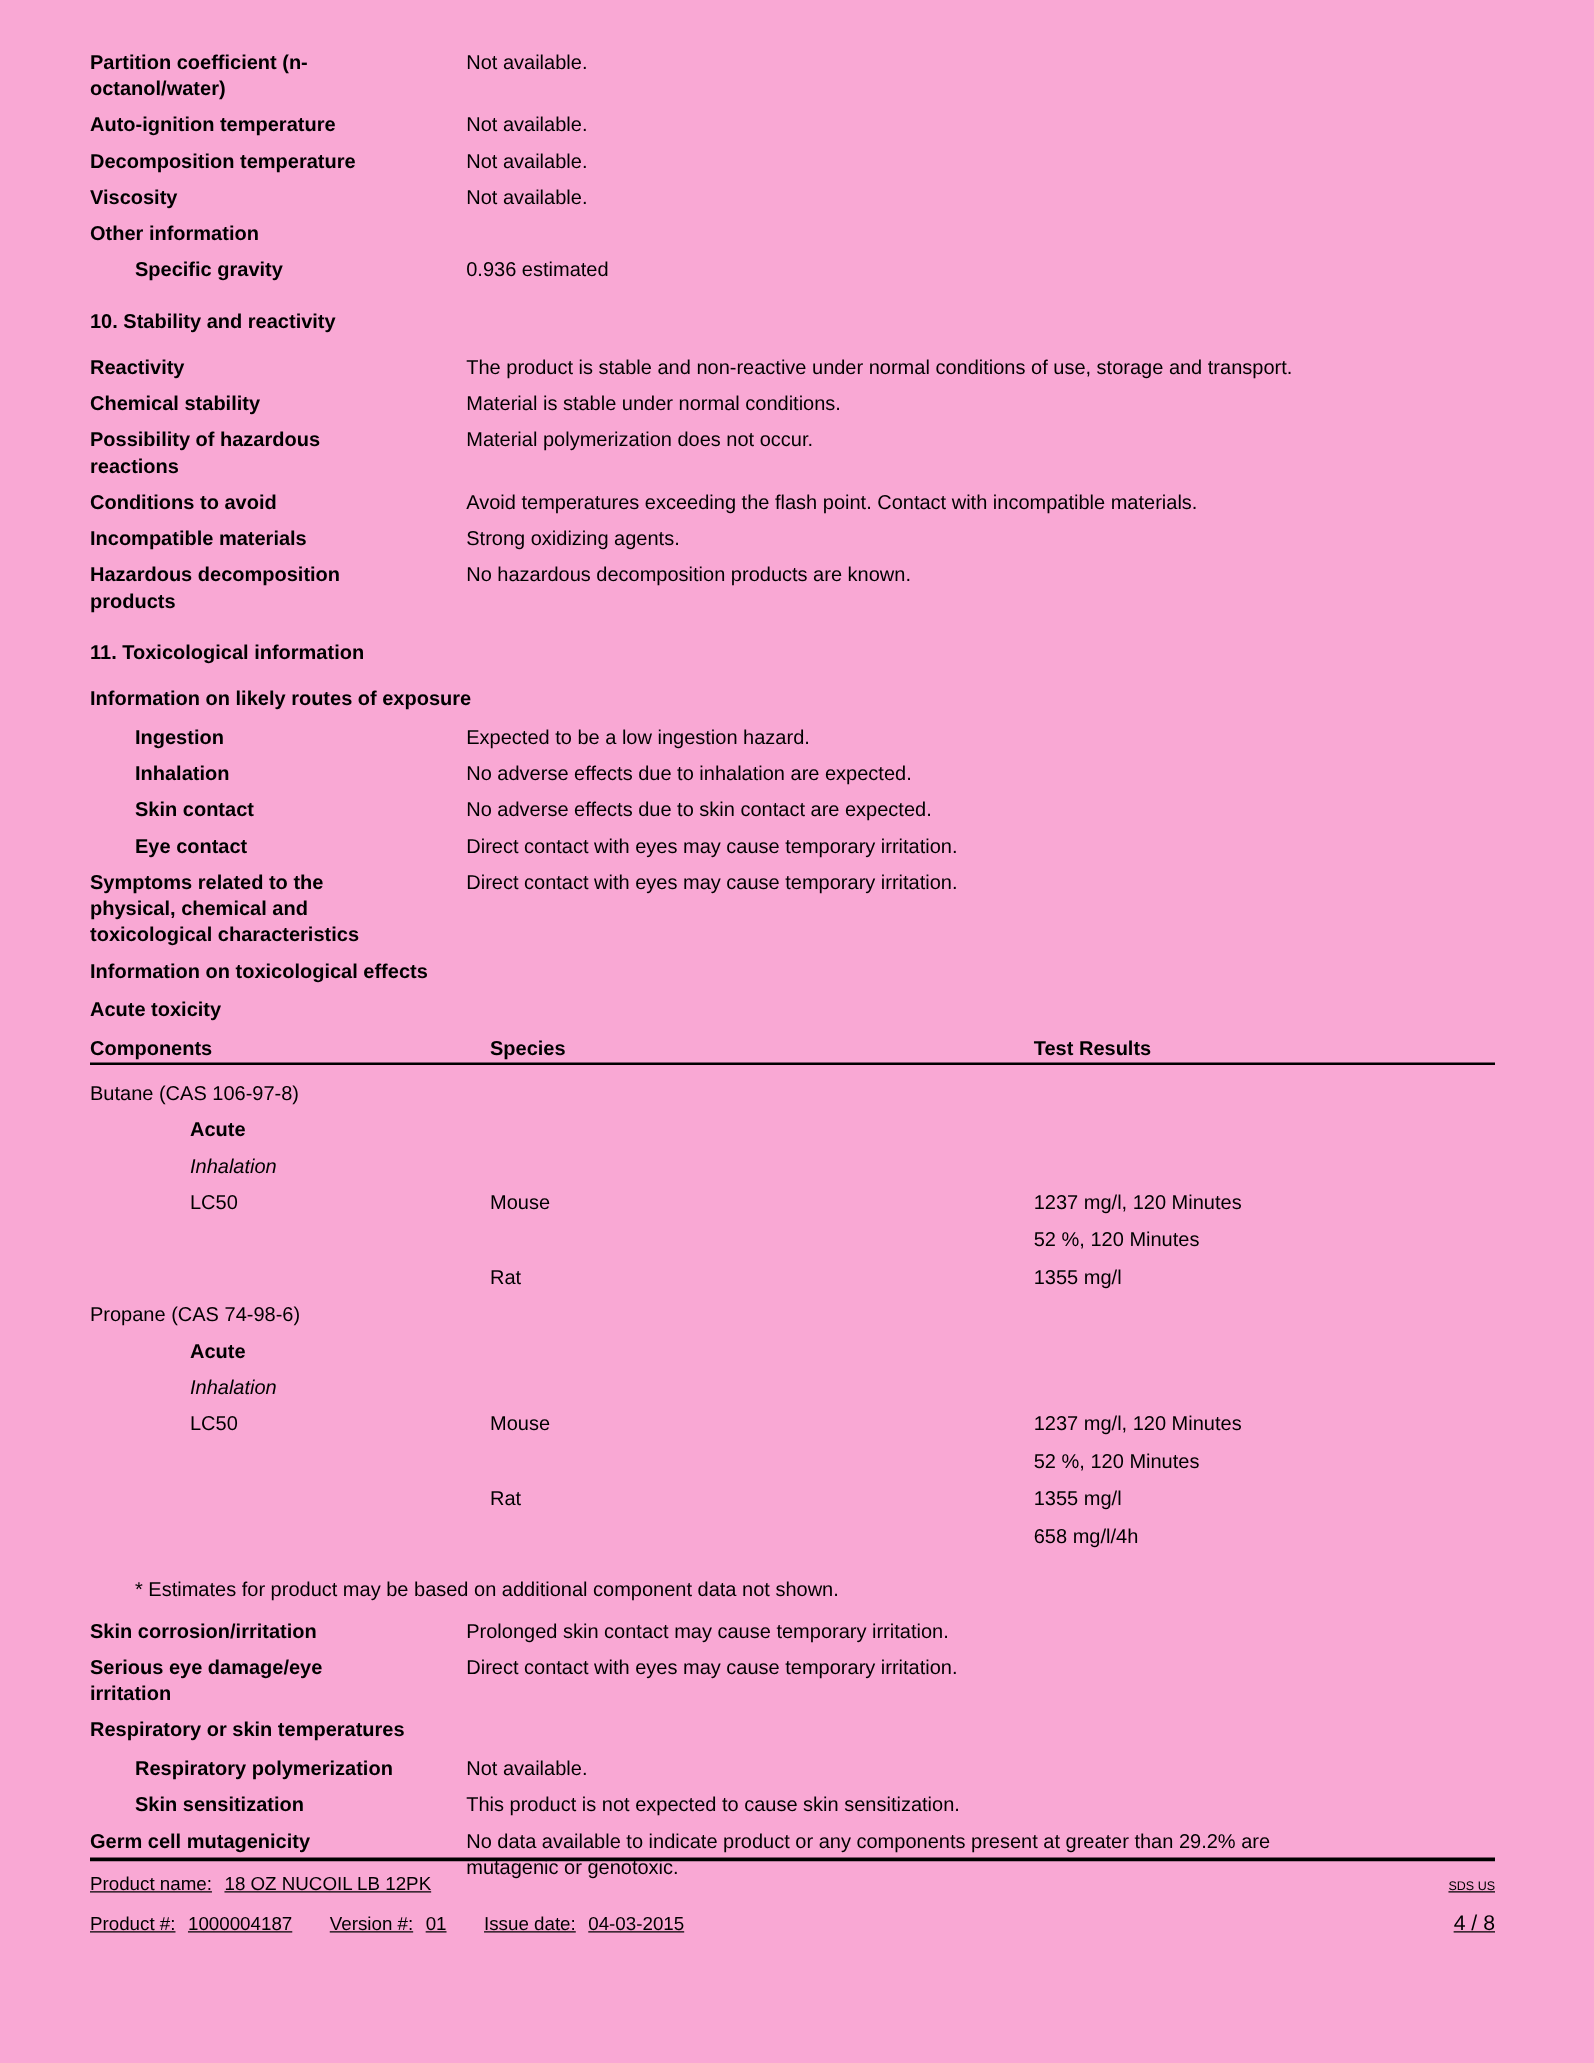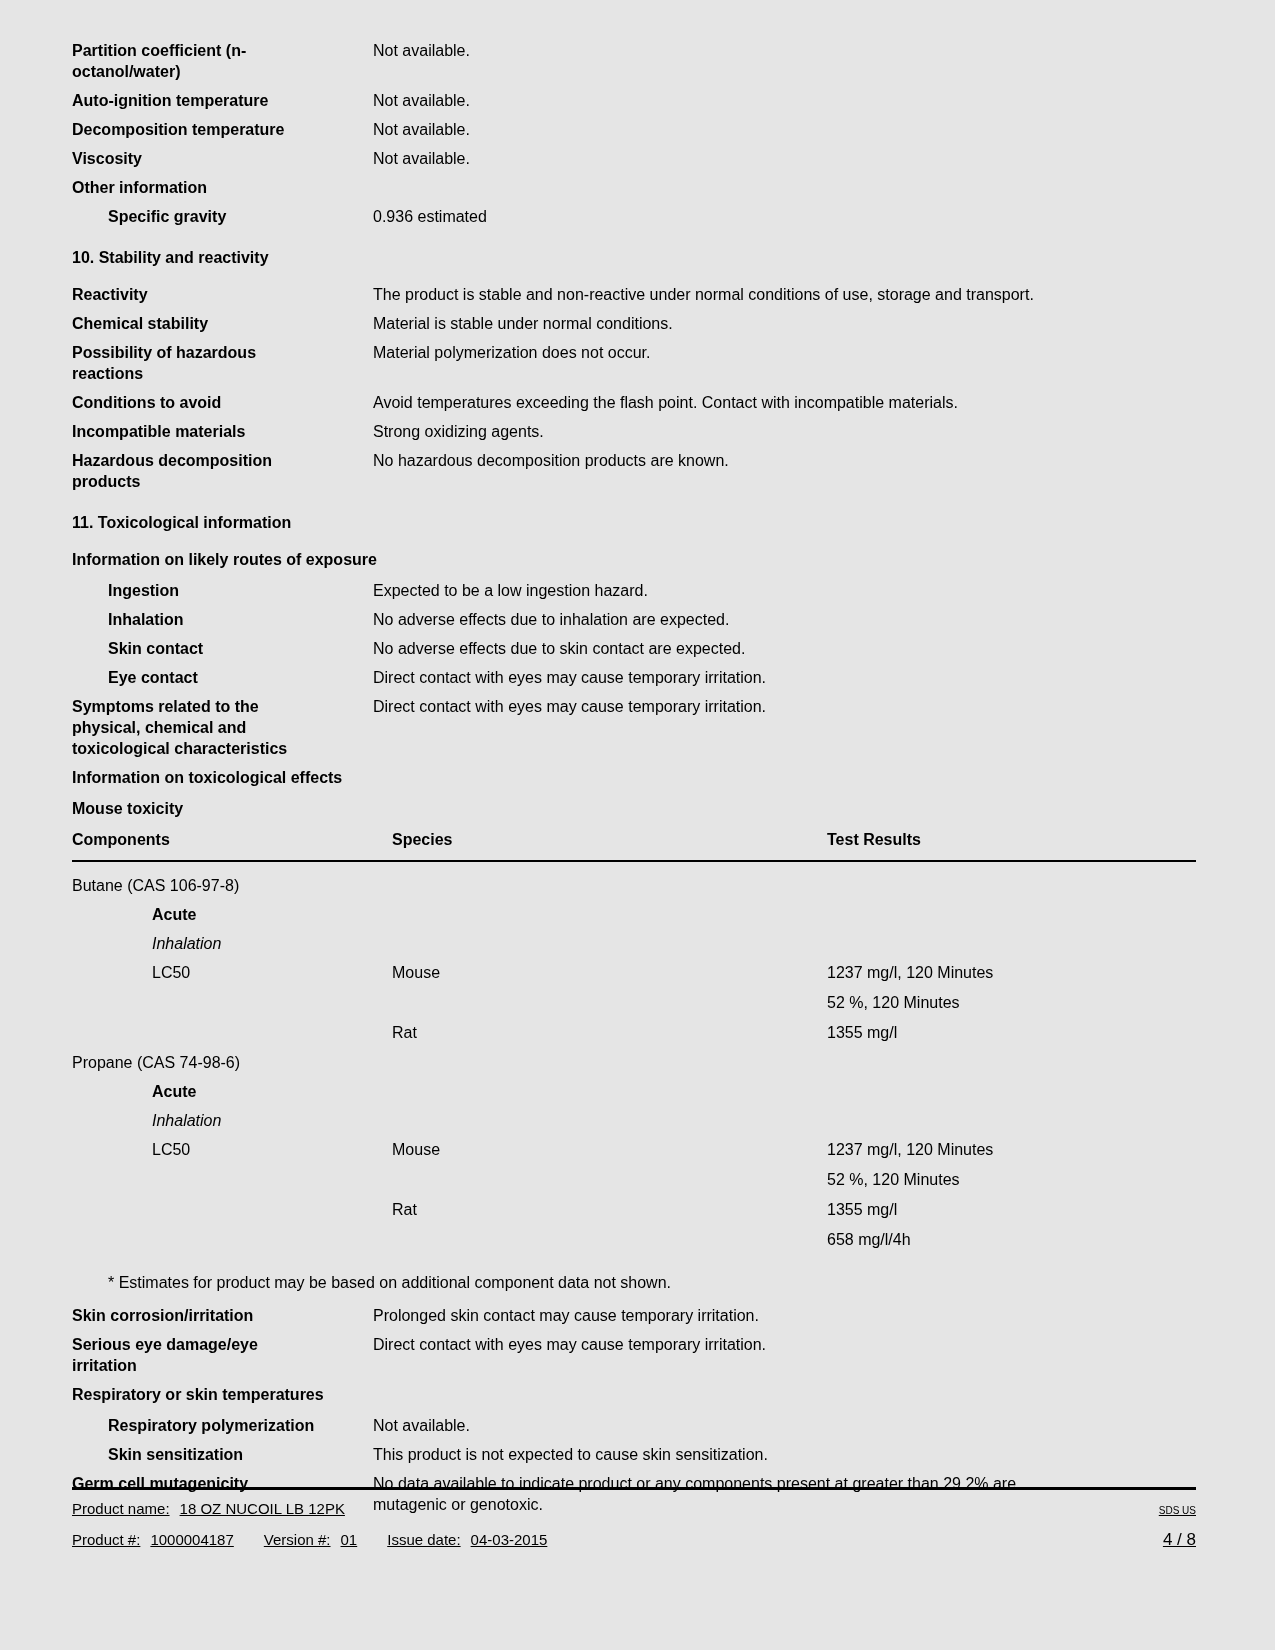--- a/index.html
+++ b/index.html
@@ -1,38 +1,38 @@
 <!DOCTYPE html>
 <html><head>
 <meta charset="utf-8">
 <style>
   html,body { margin:0; padding:0; background:#ffffff; }
   .page {
     position:relative;
     width:1275px; height:1650px;
     box-sizing:border-box;
     padding:40px 79px 0 72px;
-    background:#e5e5e5;
+    background:#f9a8d4;
     color:#000000;
     font-family:"Liberation Sans", sans-serif;
     font-size:16px;
     overflow:hidden;
   }
   
   .frow { display:flex; align-items:flex-start; margin-bottom:8px; line-height:21px; }
   .flabel { flex:0 0 301px; box-sizing:border-box; padding-right:51px; font-weight:bold; }
   .flabel.ind1 { padding-left:36px; }
   .fvalue { width:710px; line-height:21px; }
   
   .h1 { font-size:16px; font-weight:bold; line-height:25px; margin:18px 0 14px 0; }
   .h2 { font-size:16px; font-weight:bold; line-height:21px; margin:4px 0 10px 0; }
   .note { margin:22px 0 12px 0; padding-left:36px; line-height:21px; }
   
   .ttable { margin-top:4px; margin-bottom:2px; }
-  .thead { display:flex; font-weight:bold; line-height:21px; padding-bottom:10px;
+  .thead { display:flex; font-weight:bold; line-height:21px; 
            border-bottom:2px solid #000000; margin-bottom:13px; }
   .tc1 { flex:0 0 320px; box-sizing:border-box; }
   .tc2 { flex:0 0 435px; box-sizing:border-box; }
   .tc3 { flex:1; }
   .trow { display:flex; line-height:21px; margin-bottom:8px; }
   .trow.result { margin-bottom:9px; }
   .trow .sub { display:block; padding-left:80px; }
   .trow.category .sub { font-weight:bold; }
   .trow.route .sub { font-style:italic; }
   
@@ -119,21 +119,21 @@
       </div>
       <div class="frow">
         <div class="flabel ind1">Eye contact</div>
         <div class="fvalue">Direct contact with eyes may cause temporary irritation.</div>
       </div>
       <div class="frow">
         <div class="flabel">Symptoms related to the physical, chemical and toxicological characteristics</div>
         <div class="fvalue">Direct contact with eyes may cause temporary irritation.</div>
       </div>
       <div class="h2">Information on toxicological effects</div>
-      <div class="h2">Mouse toxicity</div>
+      <div class="h2">Acute toxicity</div>
       <div class="ttable">
         <div class="thead">
           <div class="tc1">Components</div>
           <div class="tc2">Species</div>
           <div class="tc3">Test Results</div>
         </div>
         <div class="trow component">
           <div>Butane (CAS 106-97-8)</div>
         </div>
         <div class="trow category">

